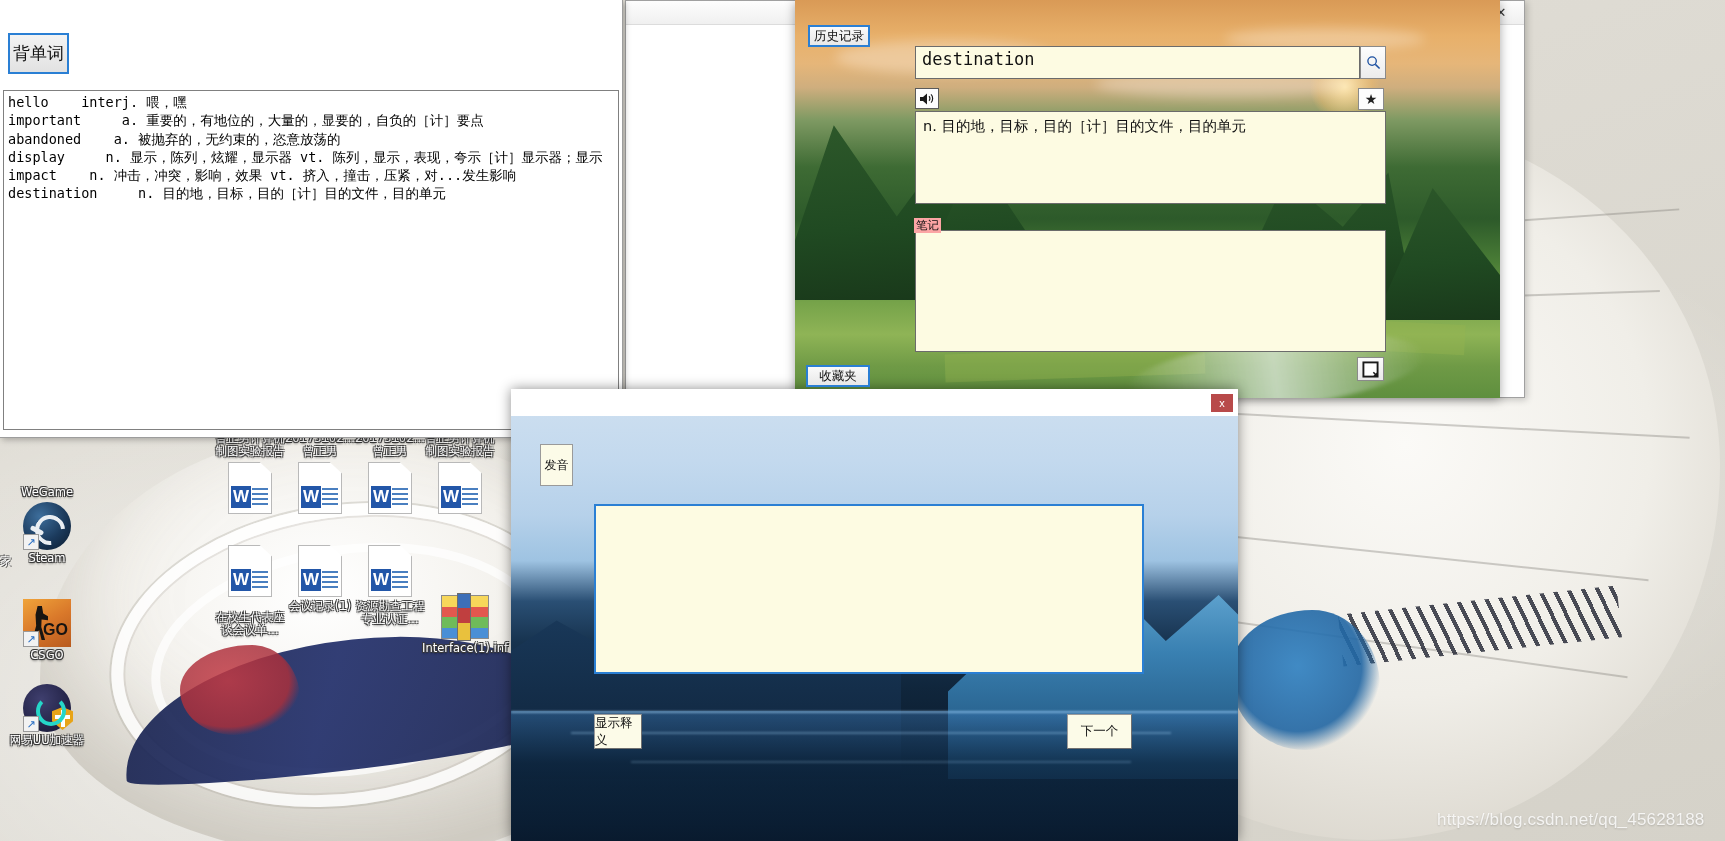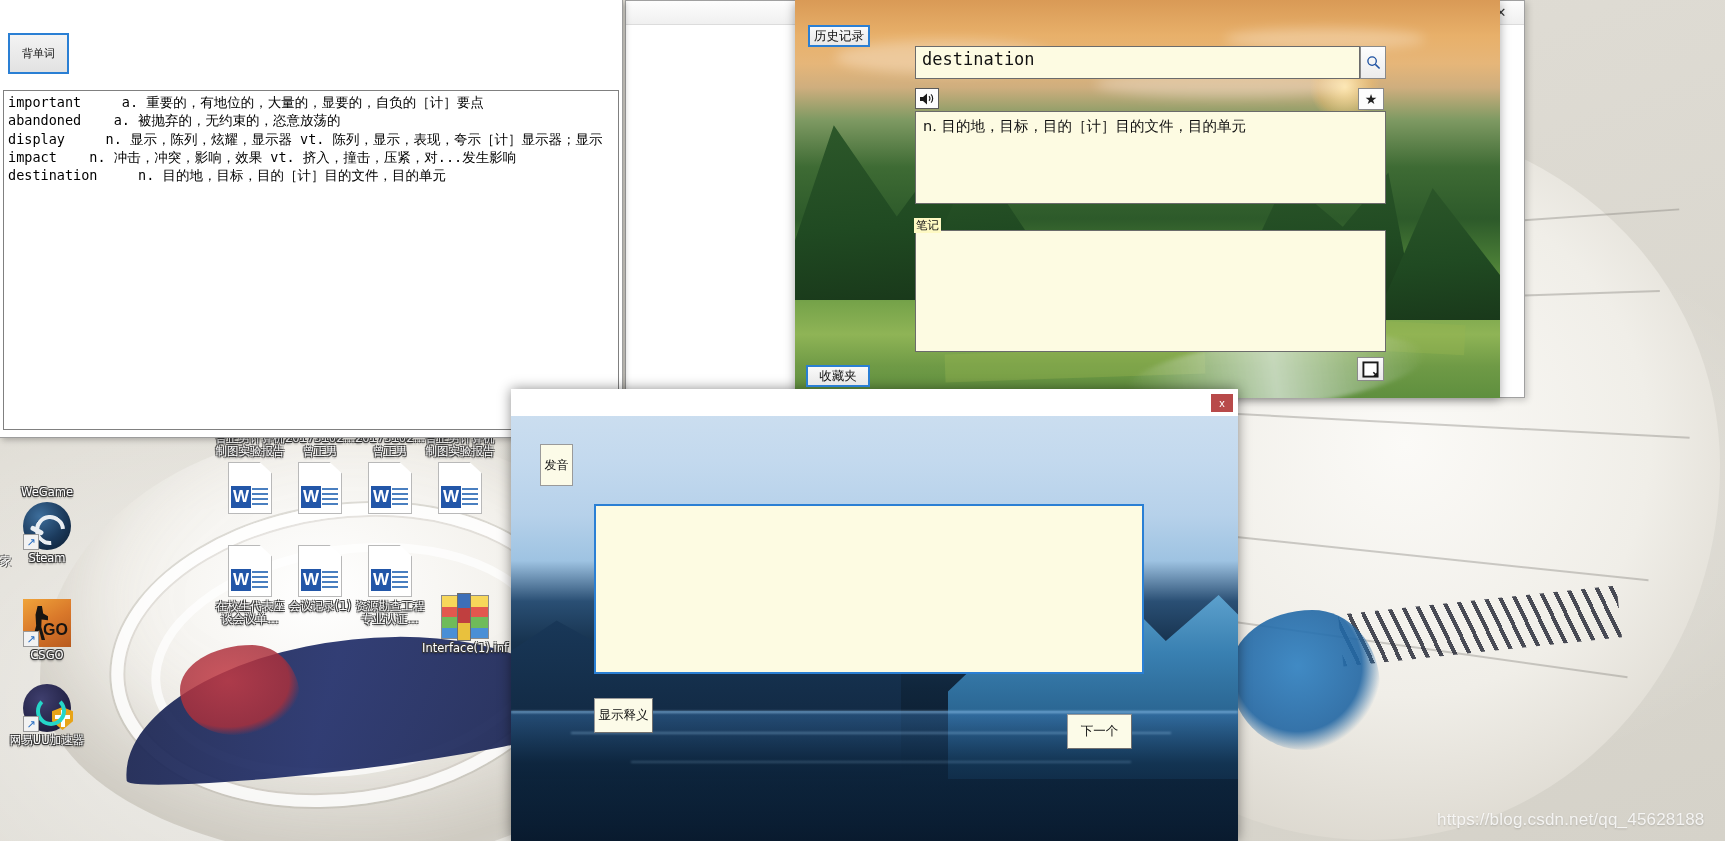--- a/index.html
+++ b/index.html
@@ -286,21 +286,21 @@
     background: #ffffff;
     border-right: 1px solid #9d9d9d;
     border-bottom: 1px solid #9d9d9d;
     box-shadow: 2px 2px 6px rgba(0,0,0,.25);
   }
   .btn-bei {
     position: absolute; left: 8px; top: 33px;
     width: 61px; height: 41px;
     background: linear-gradient(180deg, #f3f3f3 0%, #e2e2e2 100%);
     border: 2px solid #2a7fd4;
-    font-size: 11px; color: #111;
+    font-size: 17px; color: #111;
     display: flex; align-items: center; justify-content: center;
     font-family: "DejaVu Sans", sans-serif;
     cursor: pointer;
   }
   .wordlist-box {
     position: absolute; left: 3px; top: 90px;
     width: 616px; height: 340px;
     background: #fff;
     border: 1px solid #808080;
     overflow: hidden;
@@ -446,21 +446,21 @@
     border: 1px solid #6b6b6b;
     padding: 4px 7px;
     font-family: "DejaVu Sans", sans-serif;
     font-size: 14.5px; color: #111; line-height: 20px;
     z-index: 6;
     overflow: hidden;
   }
   .dict-notes-label {
     position: absolute; left: 914px; top: 218px;
     font-size: 11.5px; color: #111;
-    background: #fef9c3; padding: 0 2px;
+    background: #fca5a5; padding: 0 2px;
     font-family: "DejaVu Sans", sans-serif;
     z-index: 7;
   }
   .dict-notes {
     position: absolute; left: 915px; top: 230px;
     width: 471px; height: 122px;
     background: #fdfbe2;
     border: 1px solid #6b6b6b;
     z-index: 6;
   }
@@ -553,22 +553,22 @@
     padding: 5px 7px; z-index: 4;
   }
   .quiz-answer {
     position: absolute; left: 83px; top: 115px;
     width: 550px; height: 170px;
     background: #fdfbe2;
     border: 2px solid #2a7fd4;
     z-index: 4;
   }
   .quiz-show {
-    position: absolute; left: 83px; top: 309px;
-    width: 59px; height: 35px; z-index: 4;
+    position: absolute; left: 83px; top: 325px;
+    width: 48px; height: 35px; z-index: 4;
   }
   .quiz-next {
     position: absolute; left: 556px; top: 325px;
     width: 65px; height: 35px; z-index: 4;
   }
 
   
   .watermark {
     position: absolute; left: 1437px; top: 810px;
     font-size: 17px;
@@ -665,21 +665,21 @@
         <span class="wbox">W</span>
         <span class="lines"></span>
       </div>
   </div>
 
   <div class="dicon" style="left:214px; top:545px; width:72px;">
     <div class="word-glyph">
         <span class="wbox">W</span>
         <span class="lines"></span>
       </div>
-    <div class="lbl" style="margin-top:3px;">在校生代表座谈会议单…</div>
+    <div class="lbl" style="margin-top:14px;">在校生代表座谈会议单…</div>
   </div>
   <div class="dicon" style="left:284px; top:545px; width:72px;">
     <div class="word-glyph">
         <span class="wbox">W</span>
         <span class="lines"></span>
       </div>
     <div class="lbl" style="margin-top:3px;">会议记录(1)</div>
   </div>
   <div class="dicon" style="left:354px; top:545px; width:72px;">
     <div class="word-glyph">
@@ -786,20 +786,21 @@
     <svg width="17" height="17" viewBox="0 0 18 18">
       <rect x="1.5" y="1.5" width="15" height="15" fill="#fff" stroke="#1a1a1a" stroke-width="2"></rect>
       <path d="M12 12l4 4" stroke="#1a1a1a" stroke-width="1.6"></path>
       <path d="M12 16h4v-4z" fill="#1a1a1a"></path>
     </svg>
   </div>
 
   <div class="win-wordlist">
     <div class="btn-bei">背单词</div>
     <div class="wordlist-box">
+      <div class="row">hello    interj. 喂，嘿</div>
       <div class="row">important     a. 重要的，有地位的，大量的，显要的，自负的［计］要点</div>
       <div class="row">abandoned    a. 被抛弃的，无约束的，恣意放荡的</div>
       <div class="row">display     n. 显示，陈列，炫耀，显示器 vt. 陈列，显示，表现，夸示［计］显示器；显示</div>
       <div class="row">impact    n. 冲击，冲突，影响，效果 vt. 挤入，撞击，压紧，对...发生影响</div>
       <div class="row">destination     n. 目的地，目标，目的［计］目的文件，目的单元</div>
     </div>
   </div>
 
   <div class="win-quiz">
     <div class="quiz-mtn-l"></div>

